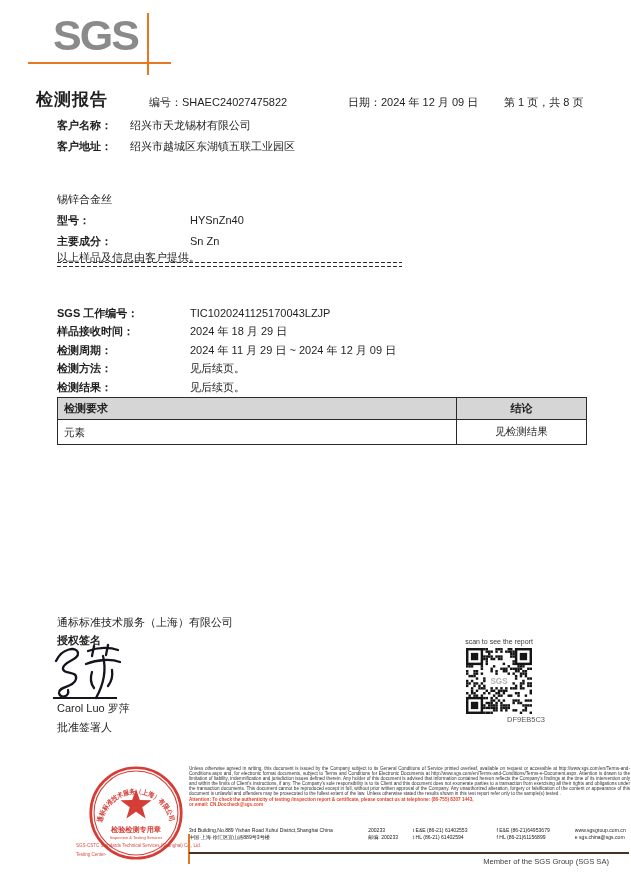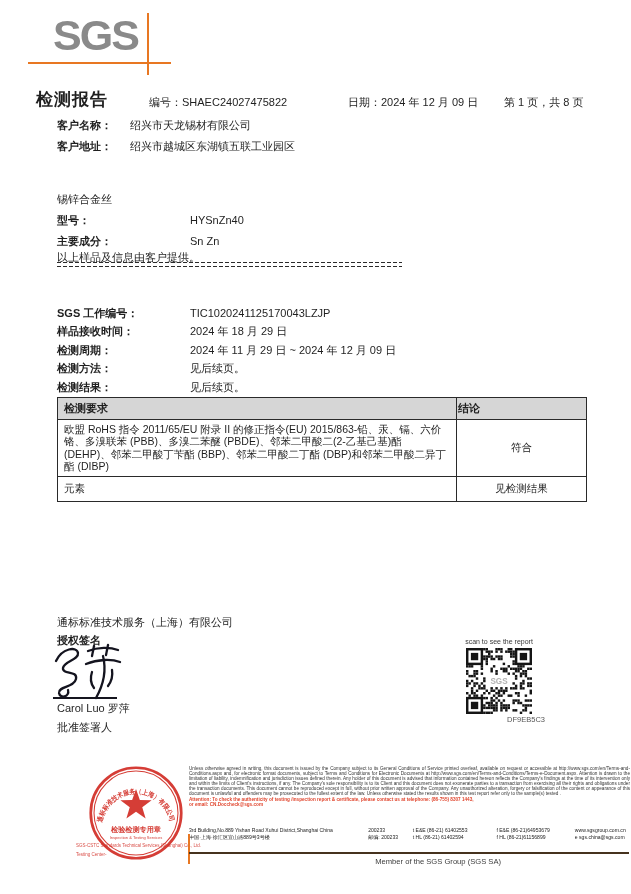--- a/index.html
+++ b/index.html
@@ -40,21 +40,21 @@
       repeating-linear-gradient(90deg,#2a2a2a 0 4px,transparent 4px 6px) top/100% 1.4px no-repeat,
       repeating-linear-gradient(90deg,#2a2a2a 0 4px,transparent 4px 6px) bottom/100% 1.4px no-repeat;}
   #work{left:57px;top:296px;margin-top:8px;}
   #work .row{height:18.4px;line-height:18.4px;}
   #work .lab{width:133px;}
   
   .con-table{left:57px;top:397px;width:513px;border-collapse:collapse;table-layout:fixed;}
   .con-table th,.con-table td{border:1.4px solid #2a2a2a;font-size:10.5px;vertical-align:middle;}
   .con-table th{background:var(--thbg);height:19px;font-weight:bold;font-size:11px;}
   .con-table th.c1{width:386px;text-align:left;padding:0 6px;}
-  .con-table th.c2{width:127px;text-align:left;}
+  .con-table th.c2{width:127px;text-align:center;}
   .con-table td.req{padding:3px 7px 3px 6px;line-height:12.4px;text-align:left;}
   .con-table td.concl{text-align:center;}
   .r1{height:50px;}
   .r2{height:25px;}
   
   .signoff-line{left:57px;font-size:11px;}
   .sig-svg{left:50px;top:642px;}
   .sig-underline{left:53px;top:697px;width:64px;height:1.6px;background:#15151f;}
   
   #qr-block{left:453px;top:638px;width:92px;text-align:center;}
@@ -70,21 +70,21 @@
   #legal .inner{width:882px;transform:scale(.5);transform-origin:0 0;}
   .terms{font-size:9.3px;line-height:10px;text-align:justify;color:#343434;margin:0;}
   .attn{font-size:9.3px;line-height:10.3px;color:var(--attn-red);font-weight:bold;margin:1px 0 0 0;}
   
   #addr{left:189px;top:827px;width:441px;}
   #addr .inner{width:832px;transform:scale(.53);transform-origin:0 0;font-size:9.6px;color:#222;}
   #addr .arow{display:flex;height:12.5px;line-height:12.5px;white-space:nowrap;}
   #addr .a1{width:338px;} #addr .a2{width:84px;} #addr .a3{width:158px;} #addr .a4{width:148px;} #addr .a5{width:104px;}
   .bottomline{left:189px;top:852px;width:440px;height:2px;background:#46321e;}
   .orange-tick{left:188px;top:834px;width:1.6px;height:30px;background:var(--orange);}
-  #member{left:189px;top:857px;width:312px;text-align:right;font-size:7.6px;color:#3c3c3c;}
+  #member{left:189px;top:857px;width:420px;text-align:right;font-size:7.6px;color:#3c3c3c;}
 </style>
 </head>
 <body>
 
 <div class="page">
 
   <div class="abs logo-text">SGS</div>
   <div class="abs h-line"></div>
   <div class="abs v-line"></div>
 
@@ -144,24 +144,20 @@
   </div>
 
   <table class="abs con-table">
     <thead>
       <tr>
         <th class="c1">检测要求</th>
         <th class="c2">结论</th>
       </tr>
     </thead>
     <tbody>
-      <tr class="r1">
-        <td class="req">欧盟 RoHS 指令 2011/65/EU 附录 II 的修正指令(EU) 2015/863-铅、汞、镉、六价铬、多溴联苯 (PBB)、多溴二苯醚 (PBDE)、邻苯二甲酸二(2-乙基己基)酯 (DEHP)、邻苯二甲酸丁苄酯 (BBP)、邻苯二甲酸二丁酯 (DBP)和邻苯二甲酸二异丁酯 (DIBP)</td>
-        <td class="concl">符合</td>
-      </tr>
       <tr class="r2">
         <td class="req">元素</td>
         <td class="concl">见检测结果</td>
       </tr>
     </tbody>
   </table>
 
   <div class="abs signoff-line" style="top:615px;">通标标准技术服务（上海）有限公司</div>
   <div class="abs signoff-line" style="top:633px;font-weight:bold;">授权签名</div>
 

